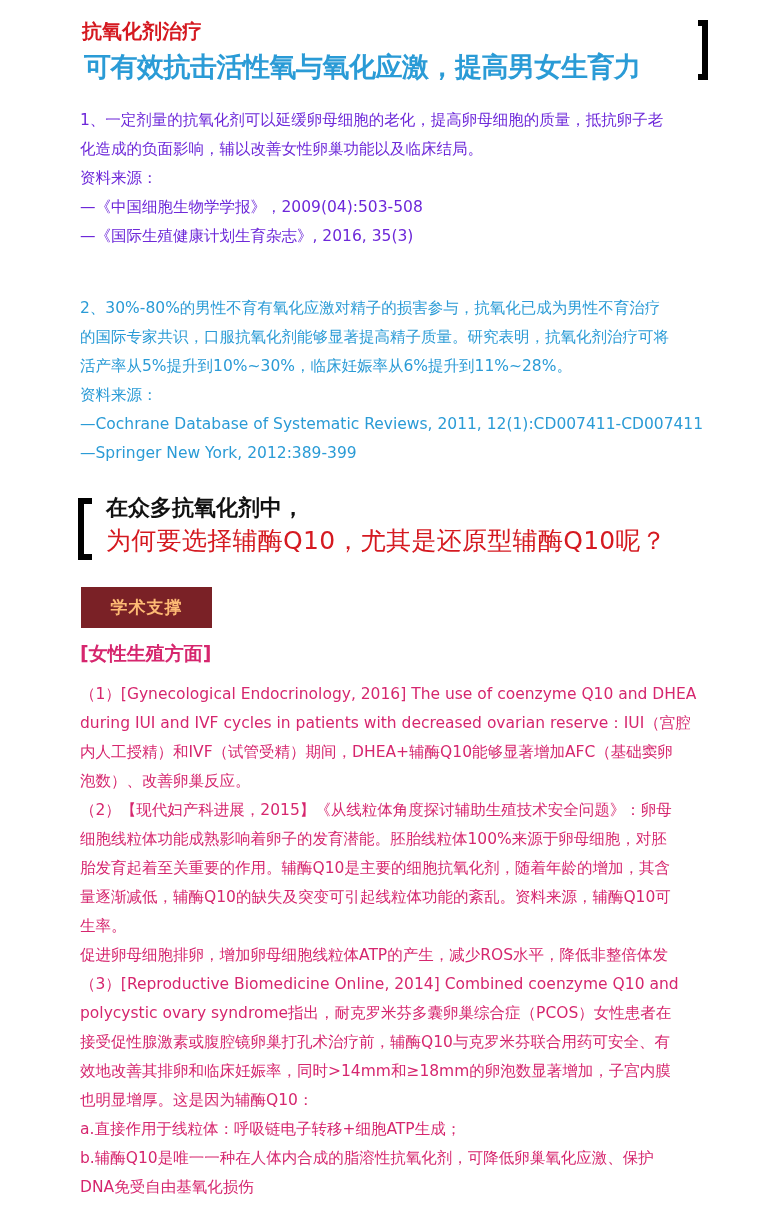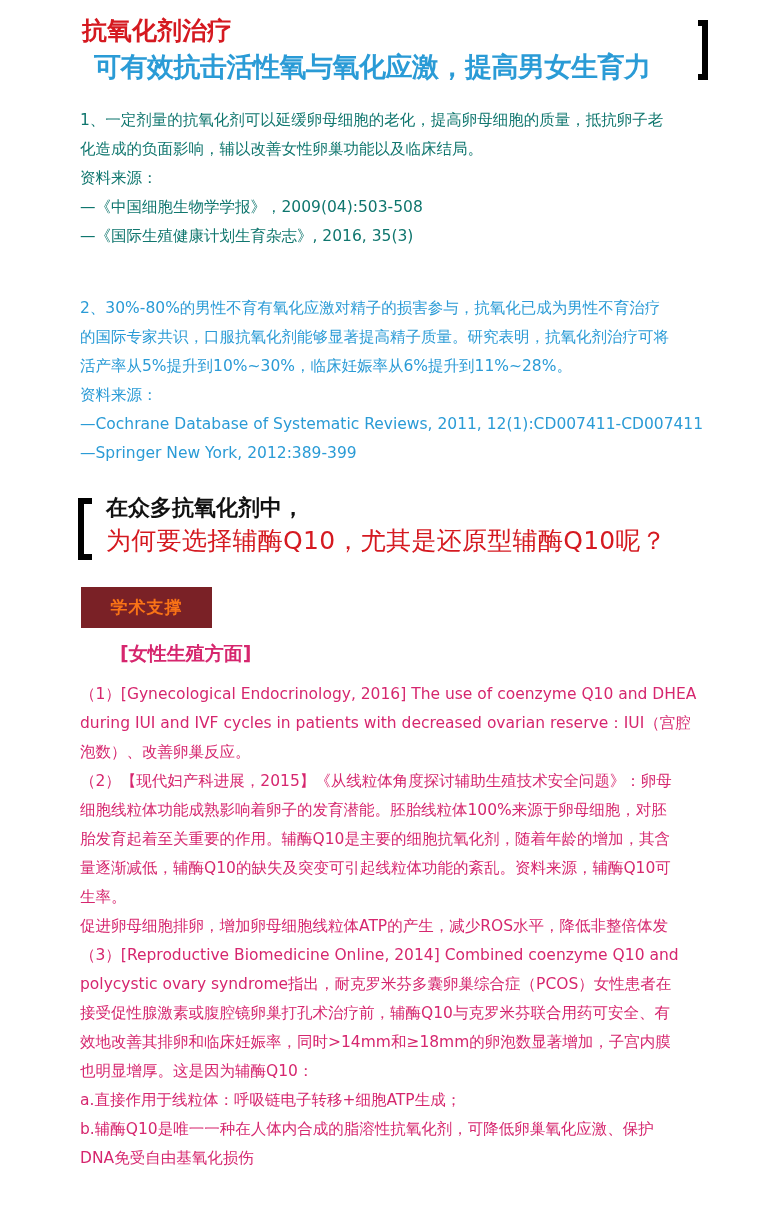--- a/index.html
+++ b/index.html
@@ -2,39 +2,39 @@
 <html><head>
 <meta charset="utf-8">
 <style>
   html, body { margin: 0; padding: 0; background: #ffffff; }
   body { width: 774px; height: 1215px; overflow: hidden; position: relative;
          font-family: "DejaVu Sans", "Liberation Sans", sans-serif; }
   .page { position: absolute; left: 0; top: 0; width: 774px; height: 1215px; }
 
   
   .hdr1 { position: absolute; left: 80px; top: 14px; width: 640px; height: 74px; }
-  .hdr1 .l1 { position: absolute; left: 2px; top: 2px; font-size: 25px; font-weight: bold; color: #d51920; letter-spacing: 0px; line-height: 30px; white-space: nowrap; }
-  .hdr1 .l2 { position: absolute; left: 14px; top: 36px; font-size: 27px; font-weight: bold; color: #2a9bd6; line-height: 34px; white-space: nowrap; letter-spacing: -0.5px; }
+  .hdr1 .l1 { position: absolute; left: 2px; top: 2px; font-size: 20px; font-weight: bold; color: #d51920; letter-spacing: 0px; line-height: 30px; white-space: nowrap; }
+  .hdr1 .l2 { position: absolute; left: 4px; top: 36px; font-size: 27px; font-weight: bold; color: #2a9bd6; line-height: 34px; white-space: nowrap; letter-spacing: -0.5px; }
   .hdr1 .rbr { position: absolute; left: 618px; top: 6px; width: 10px; height: 60px; border: 6px solid #000; border-left: none; box-sizing: border-box; }
 
   .para { position: absolute; left: 80px; width: 640px; font-size: 15.5px; line-height: 29px; }
   .para div { white-space: nowrap; }
-  .red { color: #0f766e; }
+  .red { color: #6d28d9; }
   .blue { color: #2a9bd6; }
   .pink { color: #d6266e; }
 
   
   .hdr2 { position: absolute; left: 78px; top: 492px; width: 690px; height: 70px; }
   .hdr2 .lbr { position: absolute; left: 0; top: 6px; width: 14px; height: 62px; border: 6px solid #000; border-right: none; box-sizing: border-box; }
   .hdr2 .l1 { position: absolute; left: 28px; top: 0px; font-size: 22px; font-weight: bold; color: #111; line-height: 32px; white-space: nowrap; }
   .hdr2 .l2 { position: absolute; left: 28px; top: 32px; font-size: 25px; font-weight: normal; color: #d51920; line-height: 34px; white-space: nowrap; letter-spacing: 0.3px; }
 
   .badge { position: absolute; left: 81px; top: 587px; width: 131px; height: 41px; background: #7a2126;
-           color: #f97316; font-size: 17px; font-weight: bold; text-align: center; line-height: 41px; letter-spacing: 1px; }
-  .subhead { position: absolute; left: 80px; top: 638px; font-size: 19px; font-weight: bold; color: #d6266e; line-height: 30px; white-space: nowrap; margin-left: 40px; }
+           color: #fdba74; font-size: 17px; font-weight: bold; text-align: center; line-height: 41px; letter-spacing: 1px; }
+  .subhead { position: absolute; left: 80px; top: 638px; font-size: 19px; font-weight: bold; color: #d6266e; line-height: 30px; white-space: nowrap; }
 </style>
 </head>
 <body>
 
 <div class="page">
 
   <div class="hdr1">
     <div class="l1">抗氧化剂治疗</div>
     <div class="l2">可有效抗击活性氧与氧化应激，提高男女生育力</div>
     <div class="rbr"></div>
@@ -62,20 +62,21 @@
     <div class="l1">在众多抗氧化剂中，</div>
     <div class="l2">为何要选择辅酶Q10，尤其是还原型辅酶Q10呢？</div>
   </div>
 
   <div class="badge">学术支撑</div>
   <div class="subhead">[女性生殖方面]</div>
 
   <div class="para pink" style="top:680px;">
     <div>（1）[Gynecological Endocrinology, 2016] The use of coenzyme Q10 and DHEA</div>
     <div>during IUI and IVF cycles in patients with decreased ovarian reserve：IUI（宫腔</div>
+    <div>内人工授精）和IVF（试管受精）期间，DHEA+辅酶Q10能够显著增加AFC（基础窦卵</div>
     <div>泡数）、改善卵巢反应。</div>
     <div>（2）【现代妇产科进展，2015】《从线粒体角度探讨辅助生殖技术安全问题》：卵母</div>
     <div>细胞线粒体功能成熟影响着卵子的发育潜能。胚胎线粒体100%来源于卵母细胞，对胚</div>
     <div>胎发育起着至关重要的作用。辅酶Q10是主要的细胞抗氧化剂，随着年龄的增加，其含</div>
     <div>量逐渐减低，辅酶Q10的缺失及突变可引起线粒体功能的紊乱。资料来源，辅酶Q10可</div>
     <div>生率。</div>
     <div>促进卵母细胞排卵，增加卵母细胞线粒体ATP的产生，减少ROS水平，降低非整倍体发</div>
     <div>（3）[Reproductive Biomedicine Online, 2014] Combined coenzyme Q10 and</div>
     <div>polycystic ovary syndrome指出，耐克罗米芬多囊卵巢综合症（PCOS）女性患者在</div>
     <div>接受促性腺激素或腹腔镜卵巢打孔术治疗前，辅酶Q10与克罗米芬联合用药可安全、有</div>

